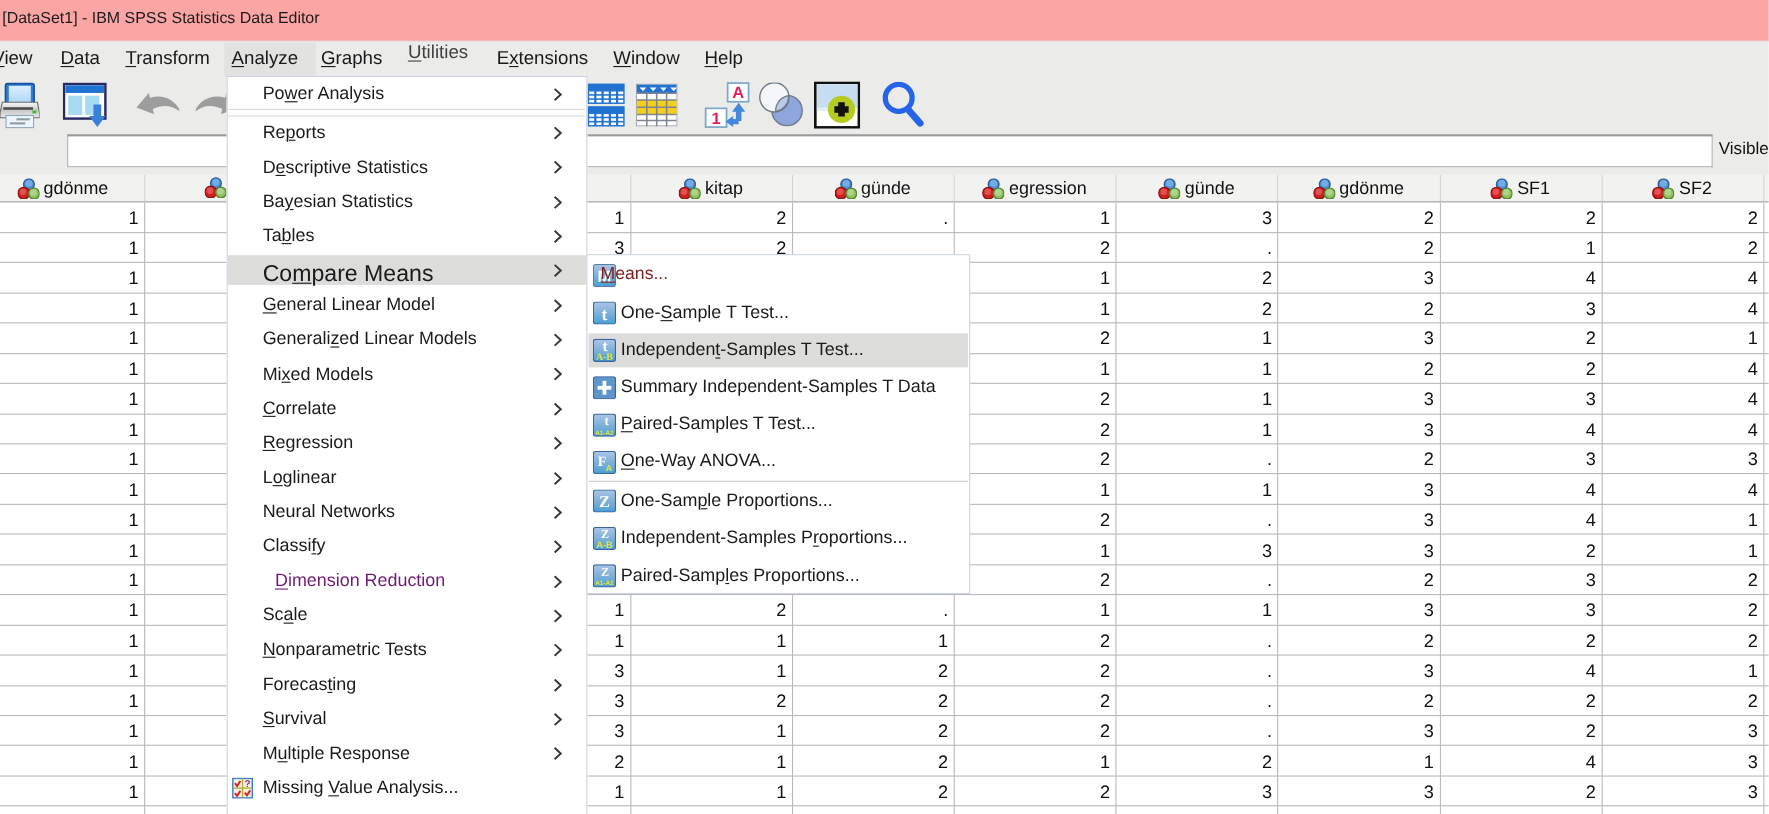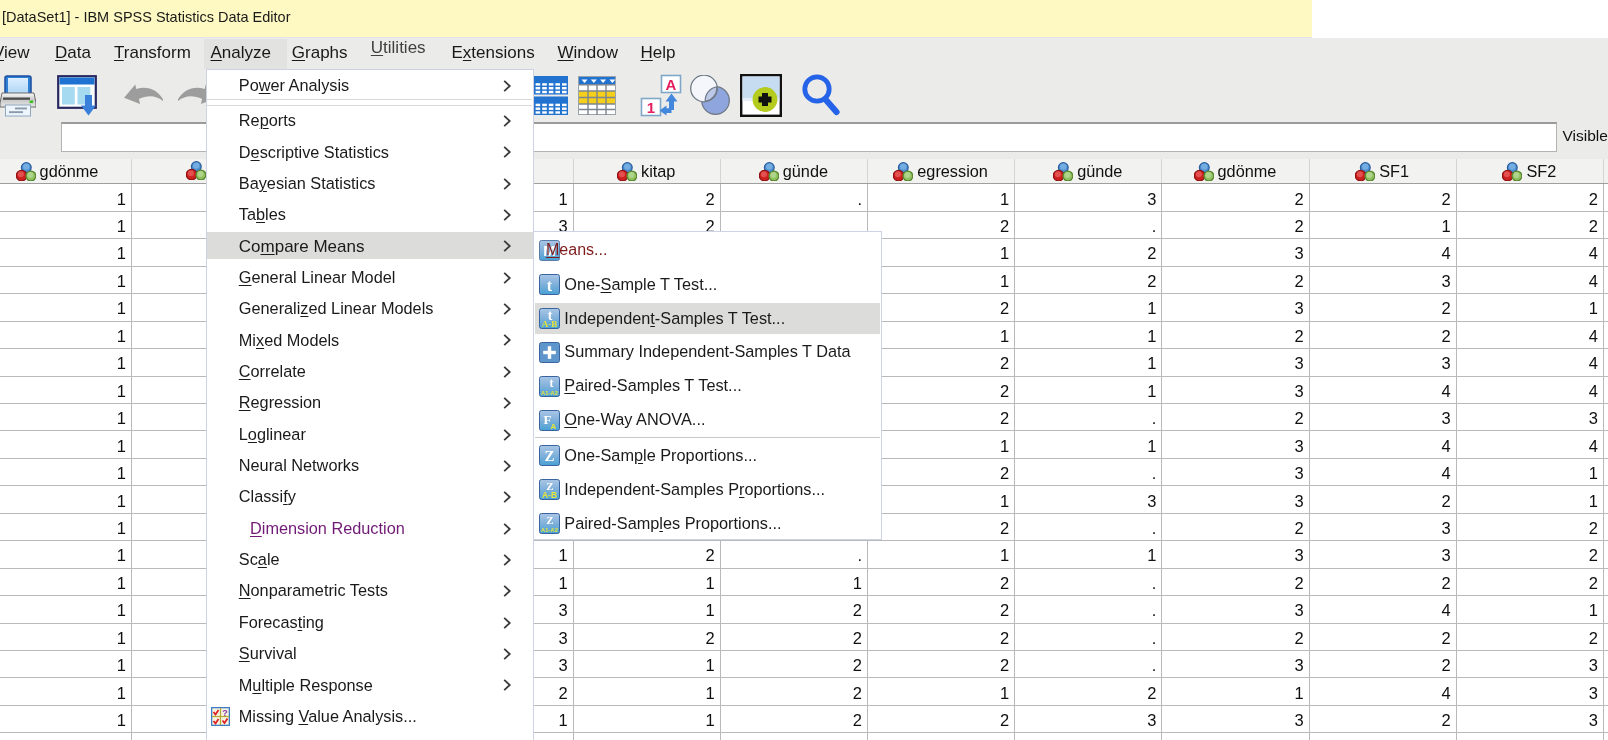--- a/index.html
+++ b/index.html
@@ -1,21 +1,21 @@
 <!DOCTYPE html>
 <html><head><meta charset="utf-8">
 <style>
 html,body{margin:0;padding:0;}
 body{width:1608px;height:740px;overflow:hidden;position:relative;font-family:"Liberation Sans",sans-serif;background:#ffffff;}
 .abs{position:absolute;}
 u{text-underline-offset:2px;text-decoration-thickness:1.3px;}
 .mitem u{text-underline-offset:2px;text-decoration-thickness:1.2px;}
 </style></head><body>
 
-<div class="abs" style="left:0;top:0;width:1312px;height:36.5px;background:#fef9c3;border-bottom:1px solid #e2e4ea;">
+<div class="abs" style="left:0;top:0;width:1608px;height:36.5px;background:#fca5a5;border-bottom:1px solid #e2e4ea;">
     <div class="abs" style="left:2px;top:9px;font-size:14.5px;color:#1a1a1a;">[DataSet1] - IBM SPSS Statistics Data Editor</div>
   </div>
 <div class="abs" style="left:0;top:37.5px;width:1608px;height:31px;background:#ebebe9;"></div>
 <div class="abs" style="left:203.7px;top:38.5px;width:83px;height:30px;background:#e2e2e0;"></div>
 <div class="abs" style="left:-7px;top:43px;font-size:17px;color:#191919;white-space:nowrap;"><u>V</u>iew</div>
 <div class="abs" style="left:55px;top:43px;font-size:17px;color:#191919;white-space:nowrap;"><u>D</u>ata</div>
 <div class="abs" style="left:114px;top:43px;font-size:17px;color:#191919;white-space:nowrap;"><u>T</u>ransform</div>
 <div class="abs" style="left:210.5px;top:43px;font-size:17px;color:#191919;white-space:nowrap;"><u>A</u>nalyze</div>
 <div class="abs" style="left:291.8px;top:43px;font-size:17px;color:#191919;white-space:nowrap;"><u>G</u>raphs</div>
 <div class="abs" style="left:370.8px;top:38px;font-size:17px;color:#404040;white-space:nowrap;"><u>U</u>tilities</div>
@@ -521,21 +521,21 @@
     <polyline points="1.2,0.8 6.8,6 1.2,11.2" fill="none" stroke="#3a3a3a" stroke-width="1.8"></polyline>
   </svg>
 <div class="abs mitem" style="left:238.8px;top:173.90px;font-size:16.3px;color:#1a1a1a;white-space:nowrap;z-index:7;">Ba<u>y</u>esian Statistics</div>
 <svg class="abs" style="left:503px;top:177.70px;z-index:7" width="8" height="12" viewBox="0 0 8 12">
     <polyline points="1.2,0.8 6.8,6 1.2,11.2" fill="none" stroke="#3a3a3a" stroke-width="1.8"></polyline>
   </svg>
 <div class="abs mitem" style="left:238.8px;top:205.25px;font-size:16.3px;color:#1a1a1a;white-space:nowrap;z-index:7;">Ta<u>b</u>les</div>
 <svg class="abs" style="left:503px;top:209.05px;z-index:7" width="8" height="12" viewBox="0 0 8 12">
     <polyline points="1.2,0.8 6.8,6 1.2,11.2" fill="none" stroke="#3a3a3a" stroke-width="1.8"></polyline>
   </svg>
-<div class="abs mitem" style="left:238.8px;top:236.60px;font-size:17px;color:#1a1a1a;white-space:nowrap;z-index:7;text-align:center;">Co<u>m</u>pare Means</div>
+<div class="abs mitem" style="left:238.8px;top:236.60px;font-size:21px;color:#1a1a1a;white-space:nowrap;z-index:7;text-align:center;">Co<u>m</u>pare Means</div>
 <svg class="abs" style="left:503px;top:240.40px;z-index:7" width="8" height="12" viewBox="0 0 8 12">
     <polyline points="1.2,0.8 6.8,6 1.2,11.2" fill="none" stroke="#3a3a3a" stroke-width="1.8"></polyline>
   </svg>
 <div class="abs mitem" style="left:238.8px;top:267.95px;font-size:16.3px;color:#1a1a1a;white-space:nowrap;z-index:7;"><u>G</u>eneral Linear Model</div>
 <svg class="abs" style="left:503px;top:271.75px;z-index:7" width="8" height="12" viewBox="0 0 8 12">
     <polyline points="1.2,0.8 6.8,6 1.2,11.2" fill="none" stroke="#3a3a3a" stroke-width="1.8"></polyline>
   </svg>
 <div class="abs mitem" style="left:238.8px;top:299.30px;font-size:16.3px;color:#1a1a1a;white-space:nowrap;z-index:7;">Generali<u>z</u>ed Linear Models</div>
 <svg class="abs" style="left:503px;top:303.10px;z-index:7" width="8" height="12" viewBox="0 0 8 12">
     <polyline points="1.2,0.8 6.8,6 1.2,11.2" fill="none" stroke="#3a3a3a" stroke-width="1.8"></polyline>

